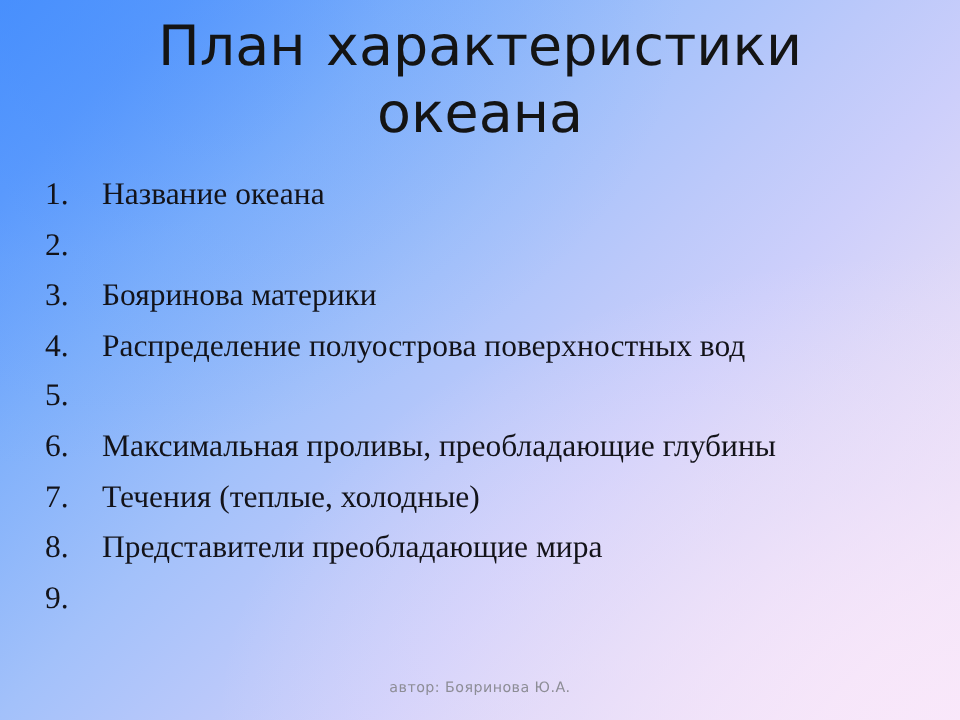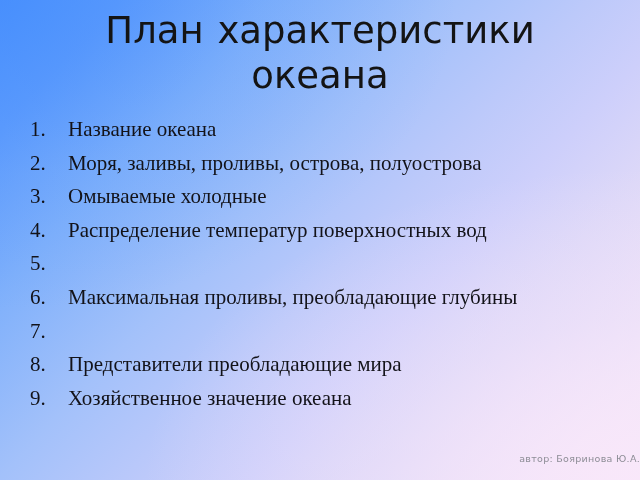--- a/index.html
+++ b/index.html
@@ -108,21 +108,21 @@
     color: #131319;
     text-align: right;
   }
 
   
   .author-credit {
     position: absolute;
     top: 452px;
     left: 0;
     width: 640px;
-    text-align: right;
+    text-align: center;
     font-family: "DejaVu Sans", "Liberation Sans", sans-serif;
     font-size: 9.5px;
     line-height: 13px;
     letter-spacing: 0.3px;
     color: #8d8d96;
   }
 </style>
 </head>
 <body>
 
@@ -131,46 +131,45 @@
 
     <h1 class="slide-title">План характеристики океана</h1>
 
     <ol class="plan-list">
       <li class="plan-item">
         <span class="plan-num">1.</span>
         <span class="plan-text">Название океана</span>
       </li>
       <li class="plan-item">
         <span class="plan-num">2.</span>
-        <span class="plan-text">Моря, заливы, проливы, острова, полуострова</span>
       </li>
       <li class="plan-item">
         <span class="plan-num">3.</span>
-        <span class="plan-text">Омываемые холодные</span>
+        <span class="plan-text">Бояринова материки</span>
       </li>
       <li class="plan-item">
         <span class="plan-num">4.</span>
-        <span class="plan-text">Распределение температур поверхностных вод</span>
+        <span class="plan-text">Распределение полуострова поверхностных вод</span>
       </li>
       <li class="plan-item">
         <span class="plan-num">5.</span>
       </li>
       <li class="plan-item">
         <span class="plan-num">6.</span>
         <span class="plan-text">Максимальная проливы, преобладающие глубины</span>
       </li>
       <li class="plan-item">
         <span class="plan-num">7.</span>
+        <span class="plan-text">Течения (теплые, холодные)</span>
       </li>
       <li class="plan-item">
         <span class="plan-num">8.</span>
         <span class="plan-text">Представители преобладающие мира</span>
       </li>
       <li class="plan-item">
         <span class="plan-num">9.</span>
-        <span class="plan-text">Хозяйственное значение океана</span>
       </li>
     </ol>
 
     <div class="author-credit">автор: Бояринова Ю.А.</div>
 
   </div>
 </div>
 
 </body></html>

